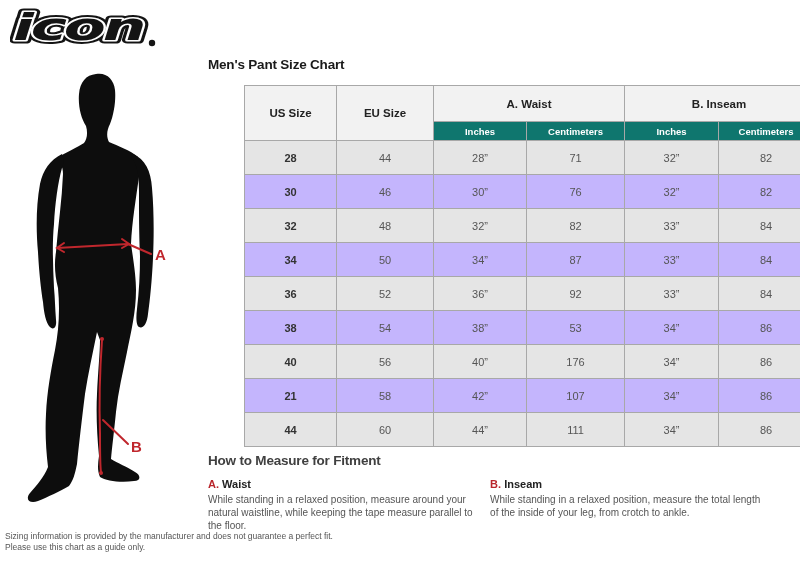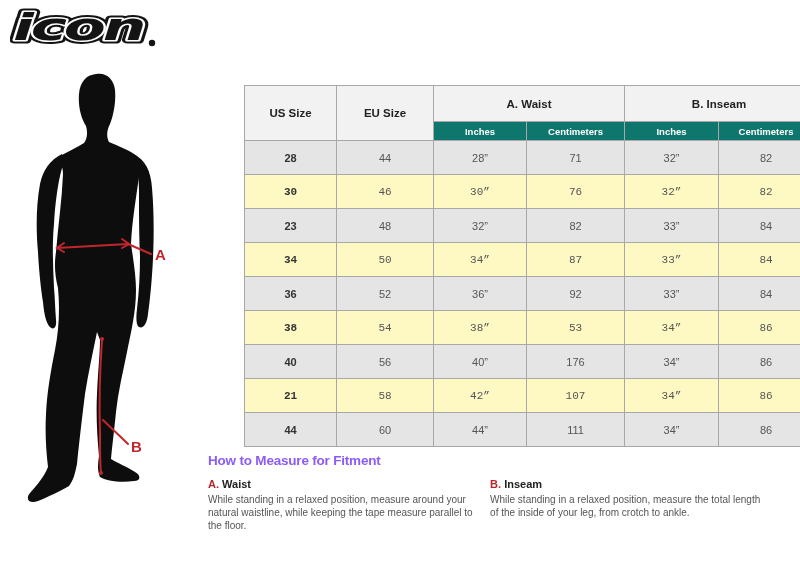--- a/index.html
+++ b/index.html
@@ -25,24 +25,24 @@
   }
   .size-table thead th.group{
     background:#f2f2f2;color:#222;font-size:11.5px;font-weight:bold;height:35px;
   }
   .size-table thead th.unit{
     background:#0f766e;color:#ffffff;font-size:9.5px;font-weight:bold;height:18px;
   }
   .size-table tbody td{height:33px;color:#555;}
   .size-table tbody td.us-size-cell{font-weight:bold;color:#333;}
   .size-table tr.row-shaded td{background:#e5e5e5;}
-  .size-table tr.row-plain td{background:#fef9c3;font-family:Liberation Mono, monospace;}
+  .size-table tr.row-plain td{background:#c4b5fd;}
   
   .howto{position:absolute;left:208px;top:453px;width:572px;}
-  .howto-title{font-size:13.5px;font-weight:bold;color:#8b5cf6;margin:0 0 10px 0;letter-spacing:-0.2px;}
+  .howto-title{font-size:13.5px;font-weight:bold;color:#404040;margin:0 0 10px 0;letter-spacing:-0.2px;}
   .howto-cols{display:flex;}
   .howto-col{margin-right:11px;}
   .howto-col.col-a{width:276px;}
   .howto-col.col-b{width:284px;}
   .measure-label{font-size:11px;font-weight:bold;color:#222;margin-bottom:3px;}
   .measure-label .prefix{color:#b9252b;}
   .measure-text{font-size:10px;line-height:13px;color:#555;}
   
   .footer{position:absolute;left:5px;top:531px;font-size:8.5px;line-height:11px;color:#555;}
 </style>
@@ -97,20 +97,21 @@
       <path d="M128,186 L151,196"></path>
       <path d="M102,282 C100,310 99,345 100,375 C100,395 100,408 101,414"></path>
       <path d="M103,362 L128,386"></path>
     </g>
     <circle cx="102" cy="281" r="2" fill="#c0272d"></circle>
     <circle cx="101" cy="415" r="2" fill="#c0272d"></circle>
     <text x="155" y="202" font-family="'Liberation Sans',sans-serif" font-size="15" font-weight="bold" fill="#c0272d">A</text>
     <text x="131" y="394" font-family="'Liberation Sans',sans-serif" font-size="15" font-weight="bold" fill="#c0272d">B</text>
   </svg>
 
+  <div class="chart-title">Men's Pant Size Chart</div>
 
   <table class="size-table">
     <colgroup>
       <col style="width:92px">
         <col style="width:97px">
         <col style="width:93px">
       <col style="width:98px">
         <col style="width:94px">
         <col style="width:95px">
     </colgroup>
@@ -139,21 +140,21 @@
         </tr>
         <tr class="row-plain">
           <td class="us-size-cell">30</td>
           <td>46</td>
           <td>30”</td>
           <td>76</td>
           <td>32”</td>
           <td>82</td>
         </tr>
         <tr class="row-shaded">
-          <td class="us-size-cell">23</td>
+          <td class="us-size-cell">32</td>
           <td>48</td>
           <td>32”</td>
           <td>82</td>
           <td>33”</td>
           <td>84</td>
         </tr>
         <tr class="row-plain">
           <td class="us-size-cell">34</td>
           <td>50</td>
           <td>34”</td>
@@ -217,14 +218,18 @@
       <div class="howto-col col-b">
         <div class="measure-label">
           <span class="prefix">B.</span>
           <span>Inseam</span>
         </div>
         <div class="measure-text">While standing in a relaxed position, measure the total length of the inside of your leg, from crotch to ankle.</div>
       </div>
     </div>
   </div>
 
+  <div class="footer">
+    <div>Sizing information is provided by the manufacturer and does not guarantee a perfect fit.</div>
+    <div>Please use this chart as a guide only.</div>
+  </div>
 
 </div>
 
 </body></html>

